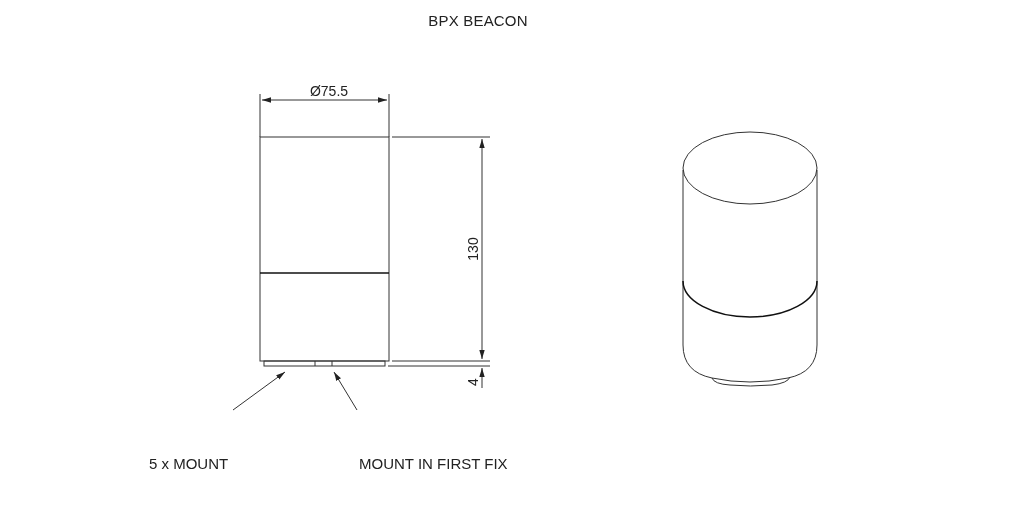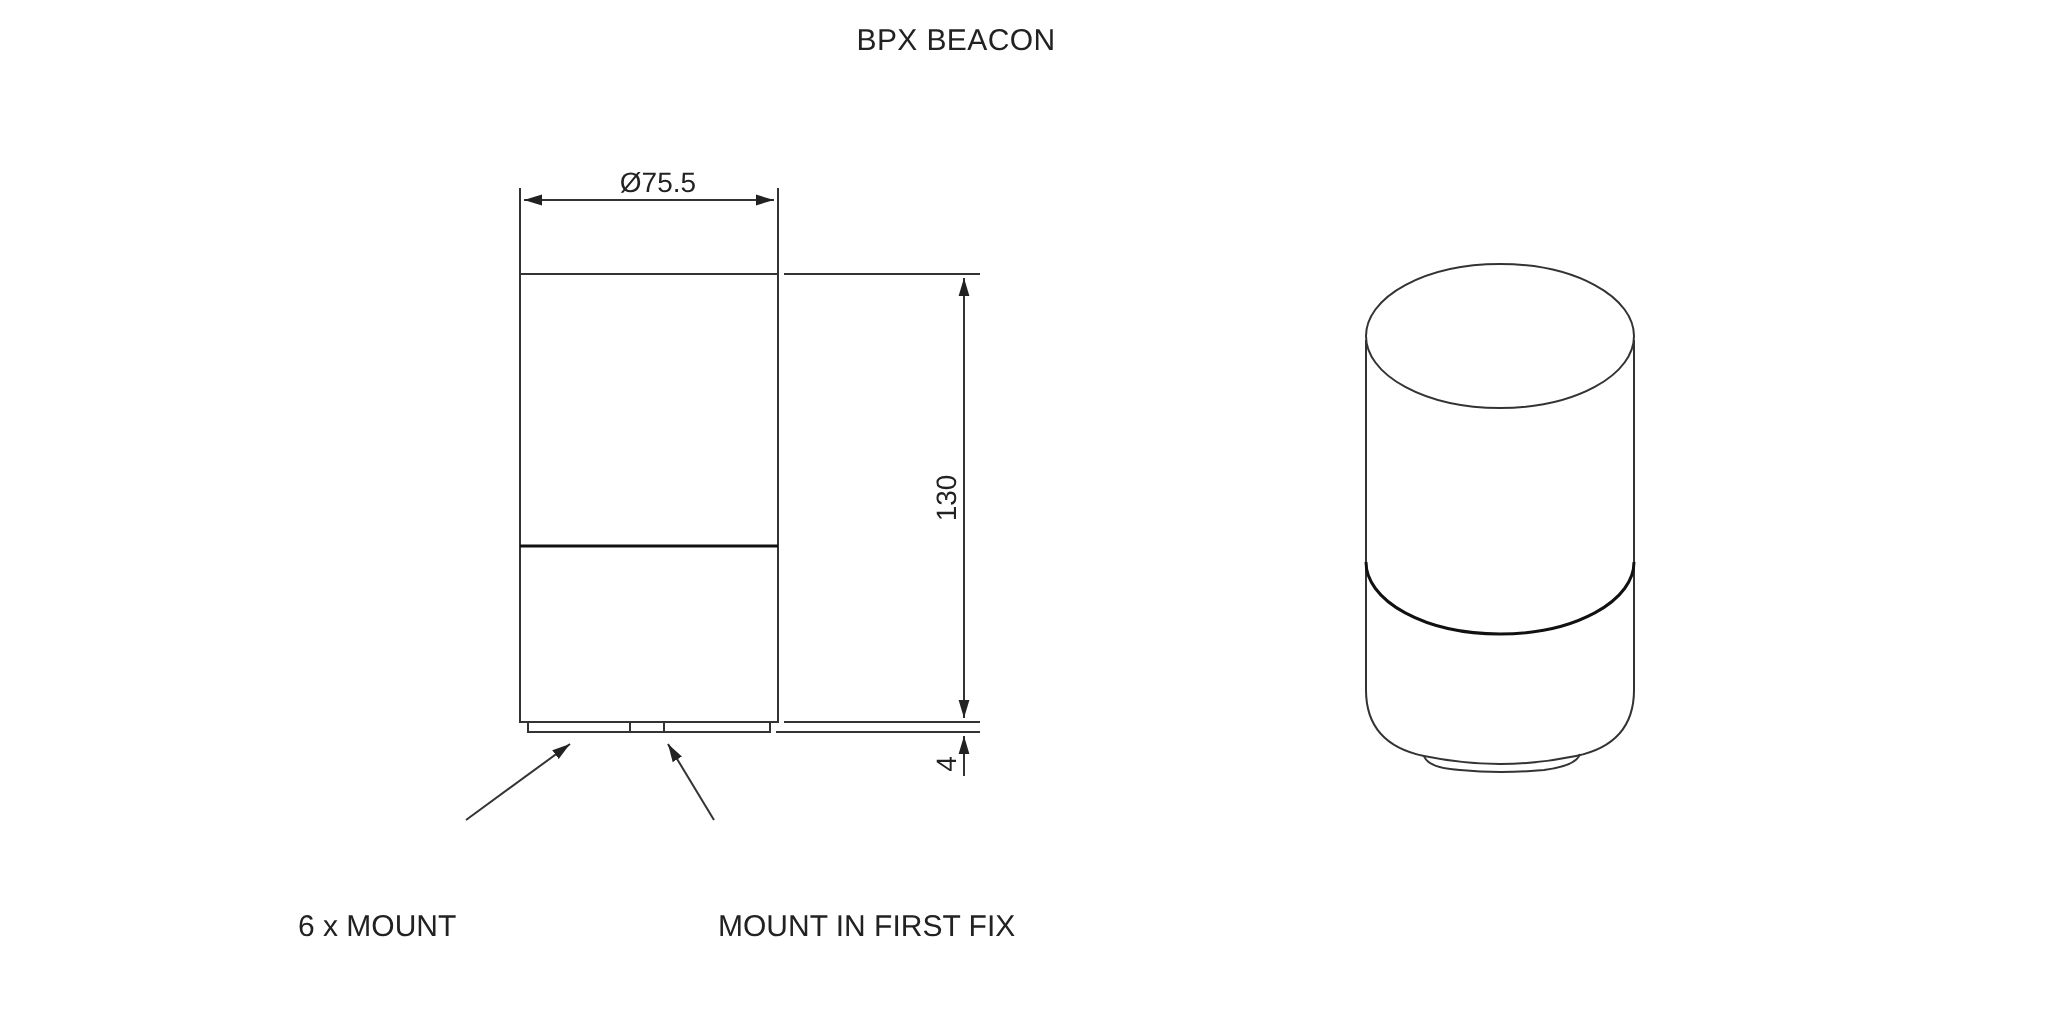--- a/index.html
+++ b/index.html
@@ -68,21 +68,21 @@
 
     <path d="M683,281 A67,36 0 0 0 817,281" stroke="#111" stroke-width="1.5"></path>
 
     <path d="M683,345 Q683,372 712,378 Q750,386 788,378 Q817,372 817,345"></path>
 
     <path d="M712,378 Q714,384 730,385 Q750,387 772,385 Q788,383 790,377"></path>
   </g>
 </svg>
 
 <div class="note" style="left:149px; top:409px;">
-  <span>6 x MOUNT</span>
+  <span>5 x MOUNT</span>
   
   
 </div>
 
 <div class="note" style="left:359px; top:409px;">
   <span>MOUNT IN FIRST FIX</span>
   
   
 </div>
 

